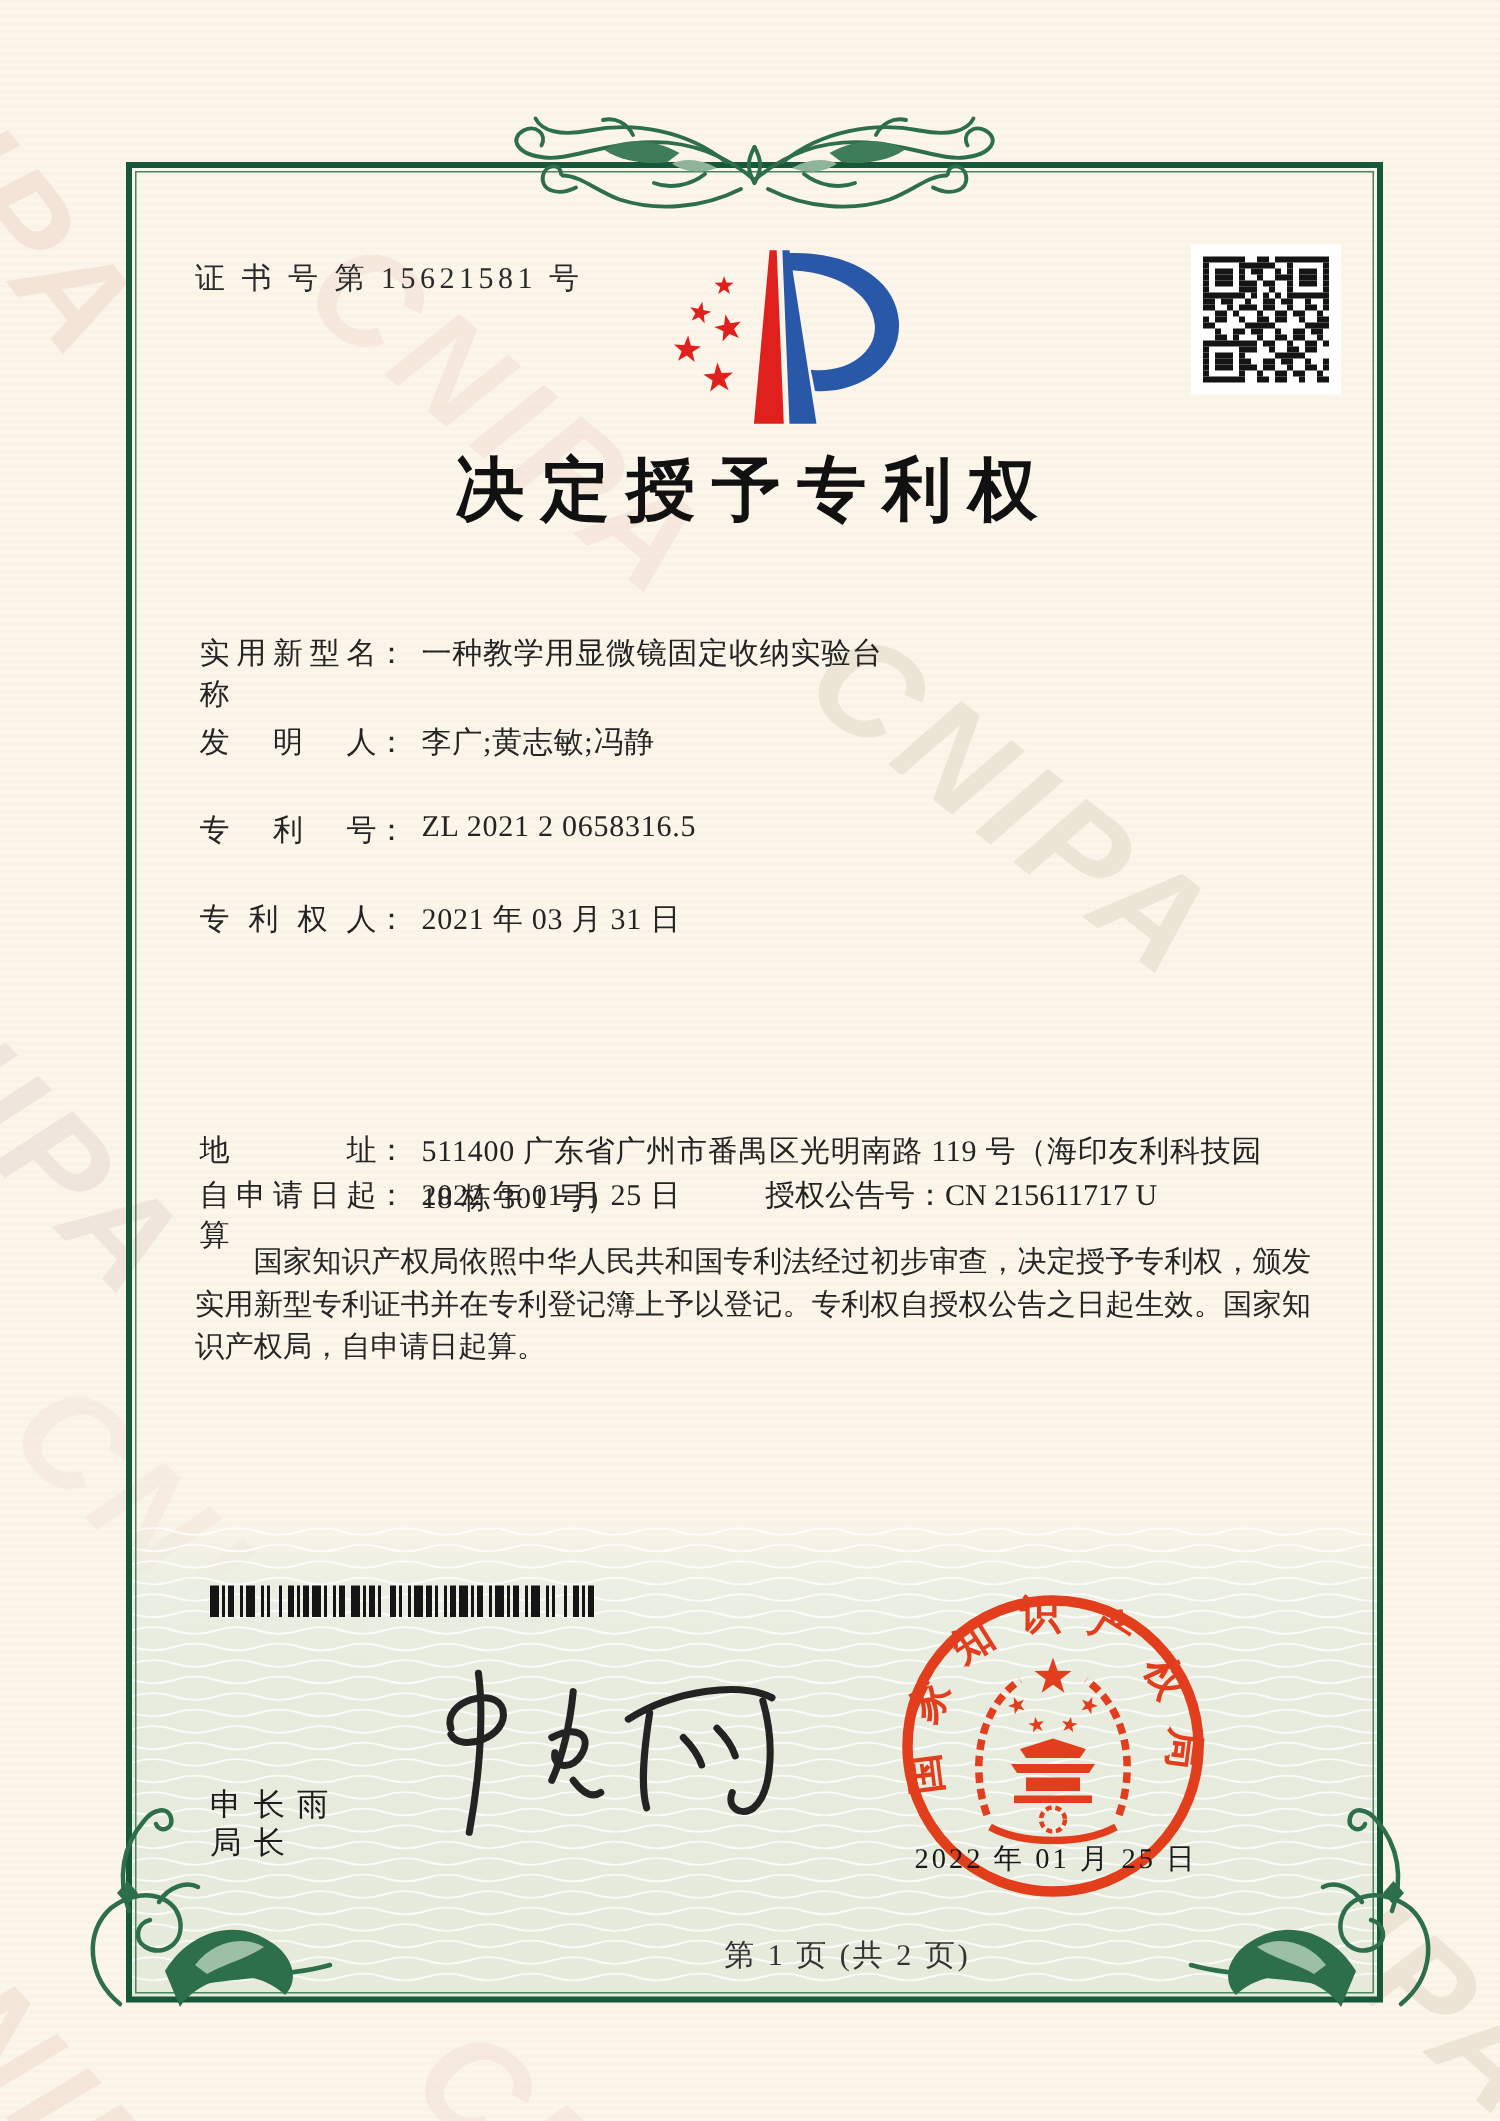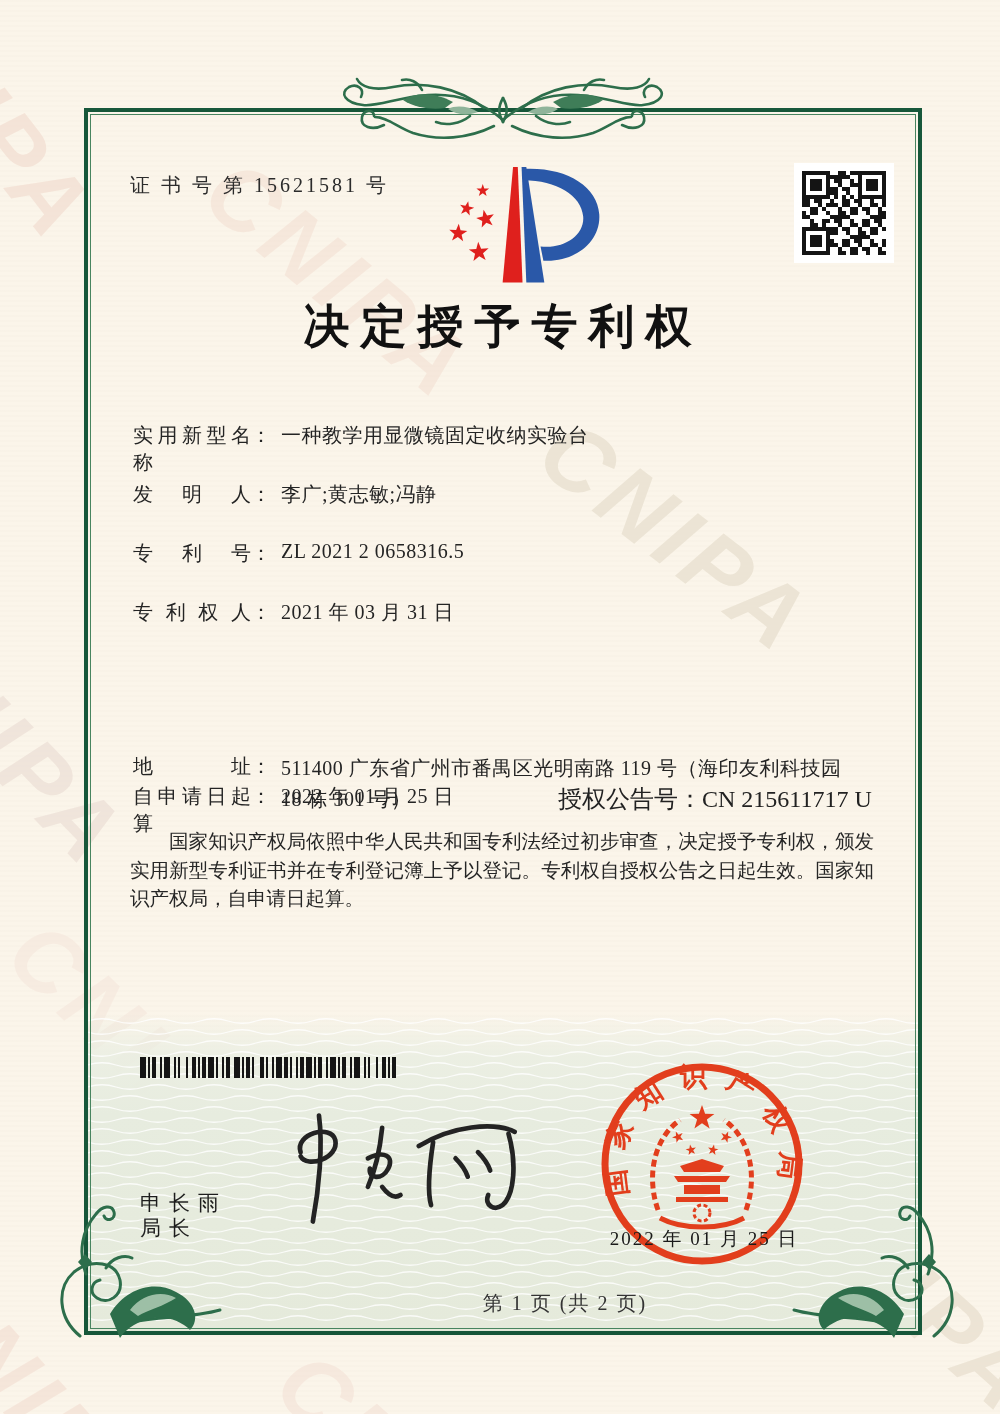--- a/index.html
+++ b/index.html
@@ -32,21 +32,21 @@
   .qr-grid b.m{background:#141414;}
   .title{position:absolute;left:84px;top:296px;width:838px;text-align:center;
       font-size:46px;font-weight:bold;letter-spacing:11px;color:#111;}
   
   .field{position:absolute;left:133px;font-size:20px;color:#242424;}
   .field .lab{display:inline-block;width:118px;text-align:justify;text-align-last:justify;
       vertical-align:top;}
   .field .col{vertical-align:top;}
   .field .val{display:inline-block;margin-left:10px;vertical-align:top;letter-spacing:.5px;}
   .addr .val{width:584px;line-height:31px;}
-  .grant2{position:absolute;left:510px;font-size:24px;margin-left:48px;}
+  .grant2{position:absolute;left:510px;font-size:20px;}
   
   .paras{position:absolute;left:130px;top:828px;width:744px;font-size:19.5px;
       line-height:28.5px;color:#262626;text-align:justify;}
   .paras p{margin:0;text-indent:2em;}
   
   .barcode{position:absolute;left:140px;top:1057px;width:262px;height:21px;display:flex;align-items:stretch;}
   .barcode i{display:block;background:#151515;}
   .officer{position:absolute;left:140px;font-size:21px;letter-spacing:8px;color:#1d1d1d;}
   .sig{position:absolute;left:268px;top:1100px;}
   .seal{position:absolute;left:596px;top:1058px;opacity:.94;}

